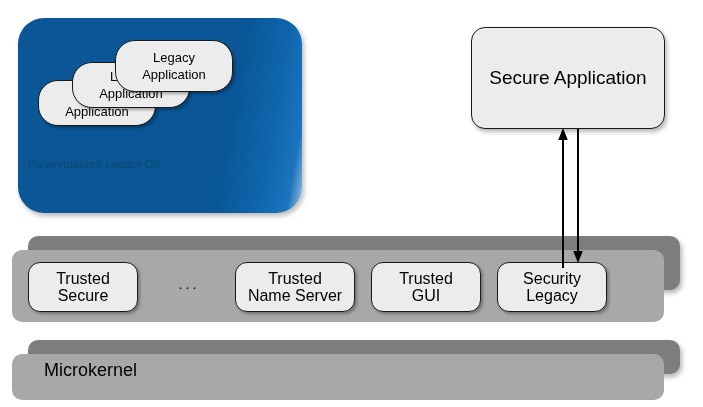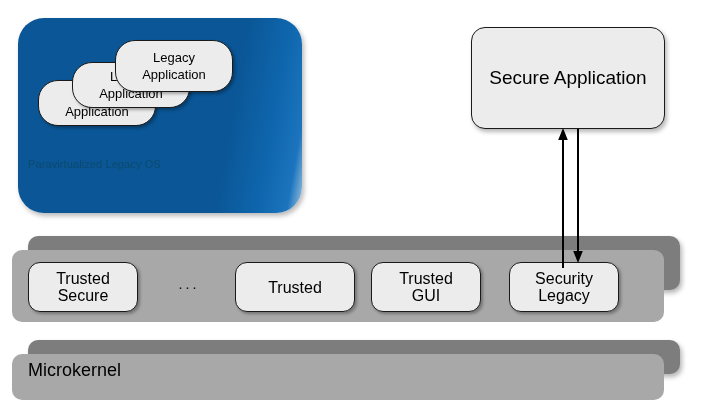--- a/index.html
+++ b/index.html
@@ -117,37 +117,37 @@
 
   
   #services-slab { left: 12px; top: 236px; width: 668px; height: 86px; z-index: 1; }
   #services-slab .slab-top   { left: 16px; top: 0; width: 652px; height: 54px; }
   #services-slab .slab-front { left: 0; top: 14px; width: 652px; height: 72px; }
 
   
   #microkernel-slab { left: 12px; top: 340px; width: 668px; height: 60px; z-index: 1; }
   #microkernel-slab .slab-top   { left: 16px; top: 0; width: 652px; height: 34px; }
   #microkernel-slab .slab-front { left: 0; top: 14px; width: 652px; height: 46px; }
-  #microkernel-label { left: 28px; top: 360px; z-index: 2; }
+  #microkernel-label { left: 44px; top: 360px; z-index: 2; }
 
   
   .svc {
     position: absolute;
     z-index: 2;
     top: 262px;
     height: 50px;
     width: 110px;
     font-size: 16px;
     line-height: 17px;
     border-radius: 12px;
   }
   #svc-loader      { left: 28px; }
   #svc-nameserver  { left: 235px; width: 120px; }
   #svc-gui         { left: 371px; }
-  #svc-policy      { left: 509px; }
+  #svc-policy      { left: 497px; }
 
   .ellipsis {
     position: absolute;
     z-index: 2;
     left: 178px;
     top: 278px;
     font-size: 15px;
     color: #111111;
     letter-spacing: 2px;
   }
@@ -212,20 +212,21 @@
       <span>Trusted</span>
       <span>Secure</span>
     </span>
   </div>
 
   <div class="ellipsis">···</div>
 
   <div class="appbox svc" id="svc-nameserver">
     <span>
       <span>Trusted</span>
+      <span>Name Server</span>
     </span>
   </div>
 
   <div class="appbox svc" id="svc-gui">
     <span>
       <span>Trusted</span>
       <span>GUI</span>
     </span>
   </div>
 

